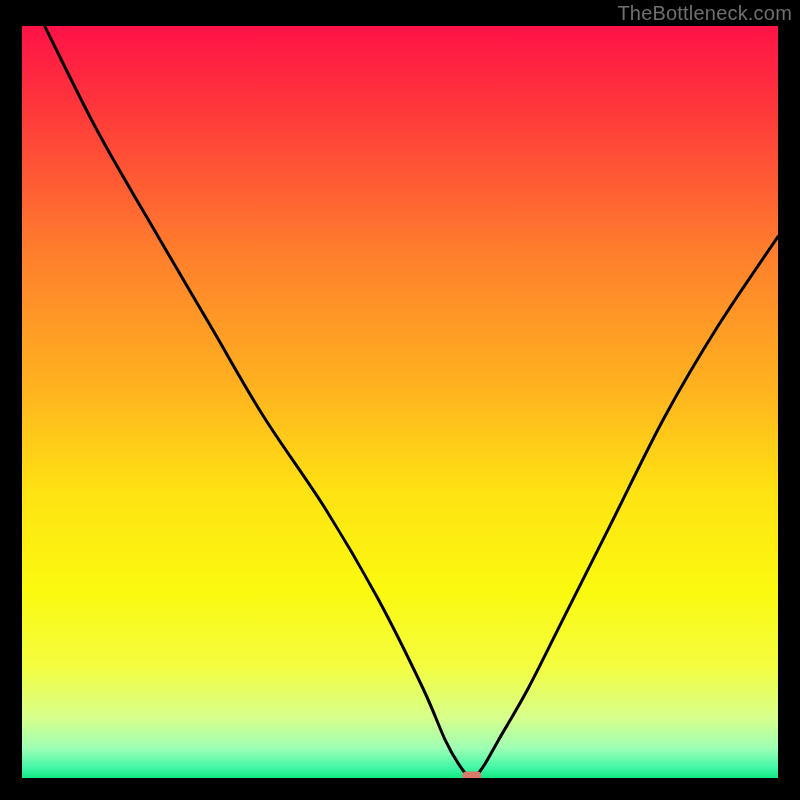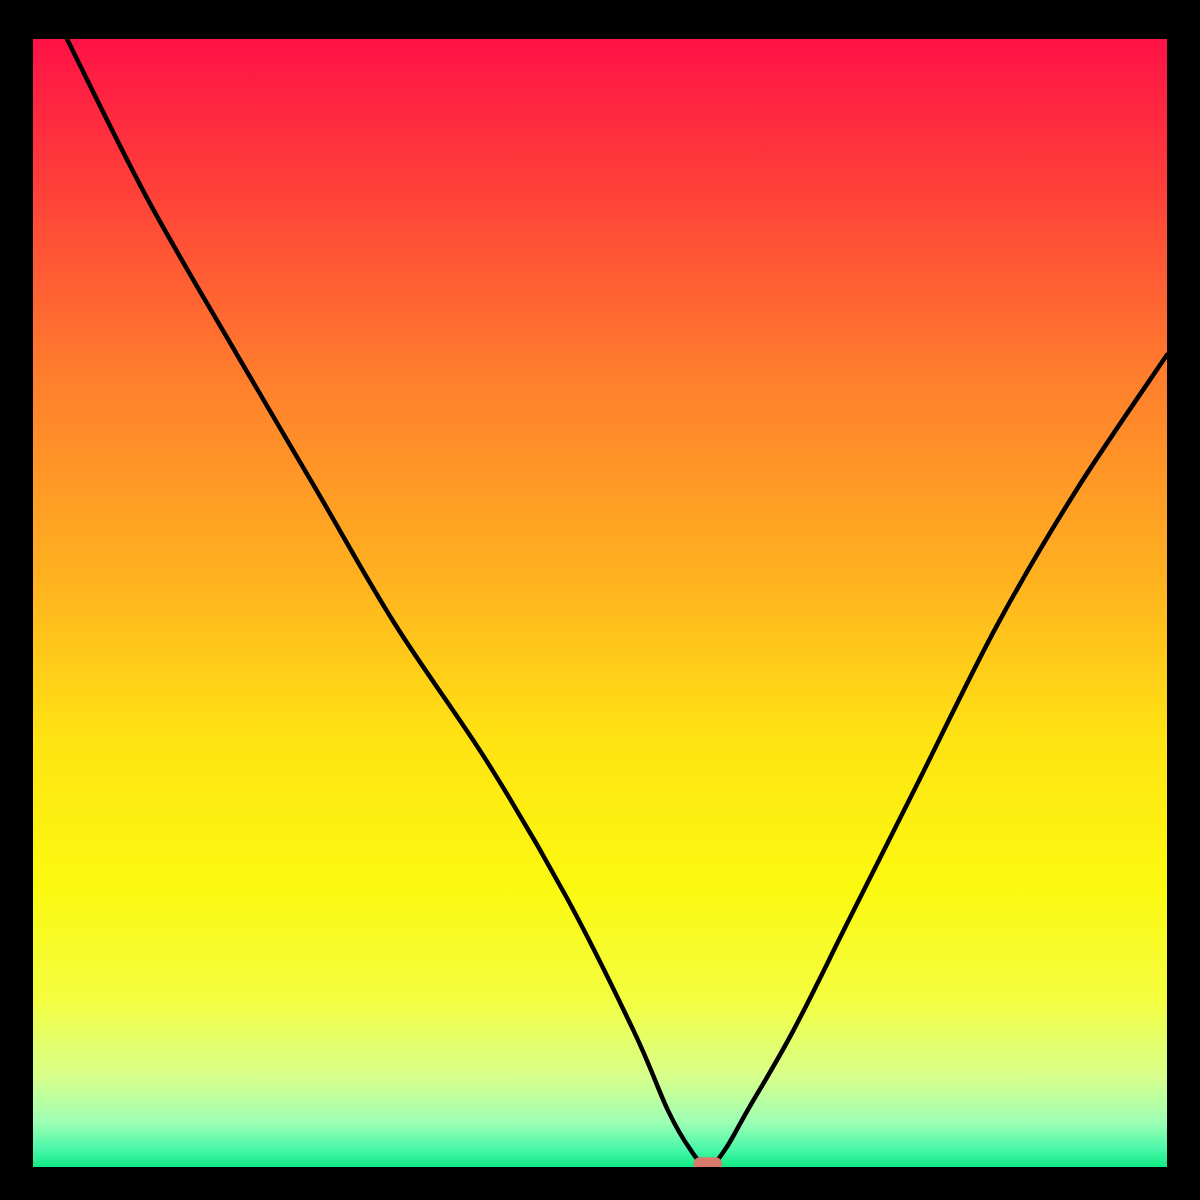--- a/index.html
+++ b/index.html
@@ -38,20 +38,21 @@
   .plot svg {
     display: block;
     width: 756px;
     height: 752px;
   }
 </style>
 </head>
 <body>
 
 <div class="frame">
+  <div class="source-label">TheBottleneck.com</div>
 
   <div class="plot">
     <svg viewBox="0 0 756 752">
       <defs>
         <linearGradient id="bg-grad" x1="0" y1="0" x2="0" y2="1">
             <stop offset="0%" stop-color="#ff1247"></stop>
             <stop offset="12%" stop-color="#ff3b3a"></stop>
             <stop offset="30%" stop-color="#ff7e2d"></stop>
             <stop offset="48%" stop-color="#ffb21f"></stop>
             <stop offset="62%" stop-color="#ffe313"></stop>

